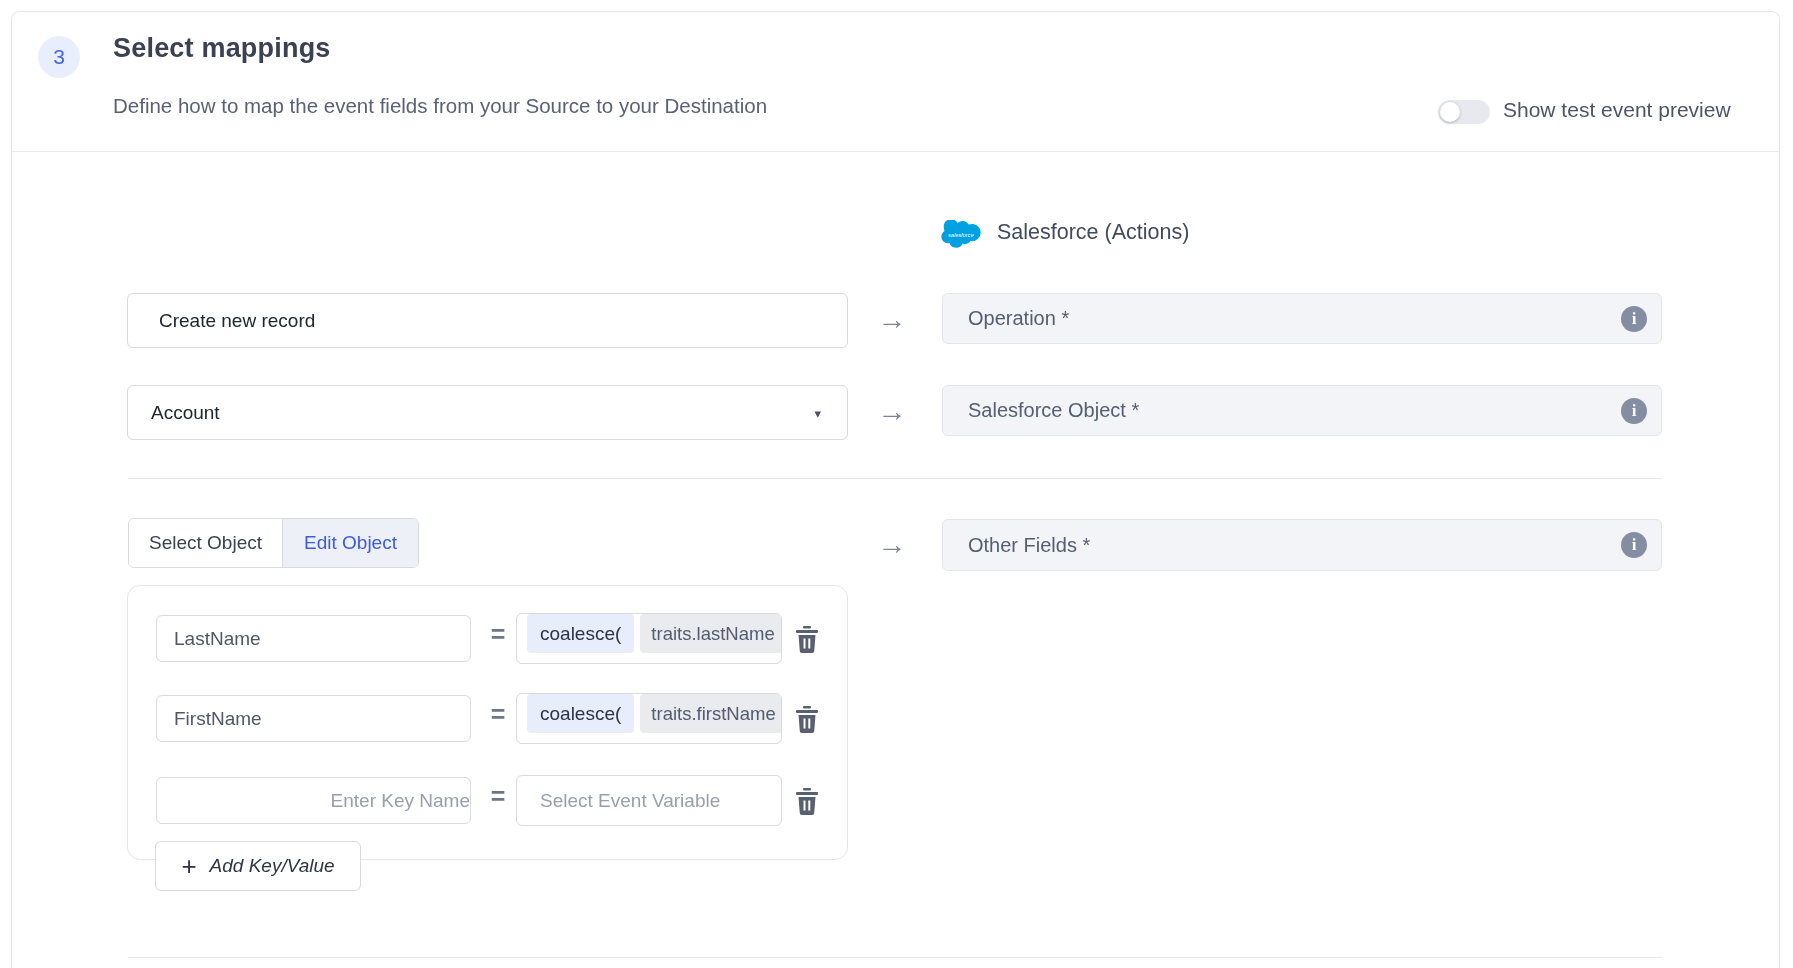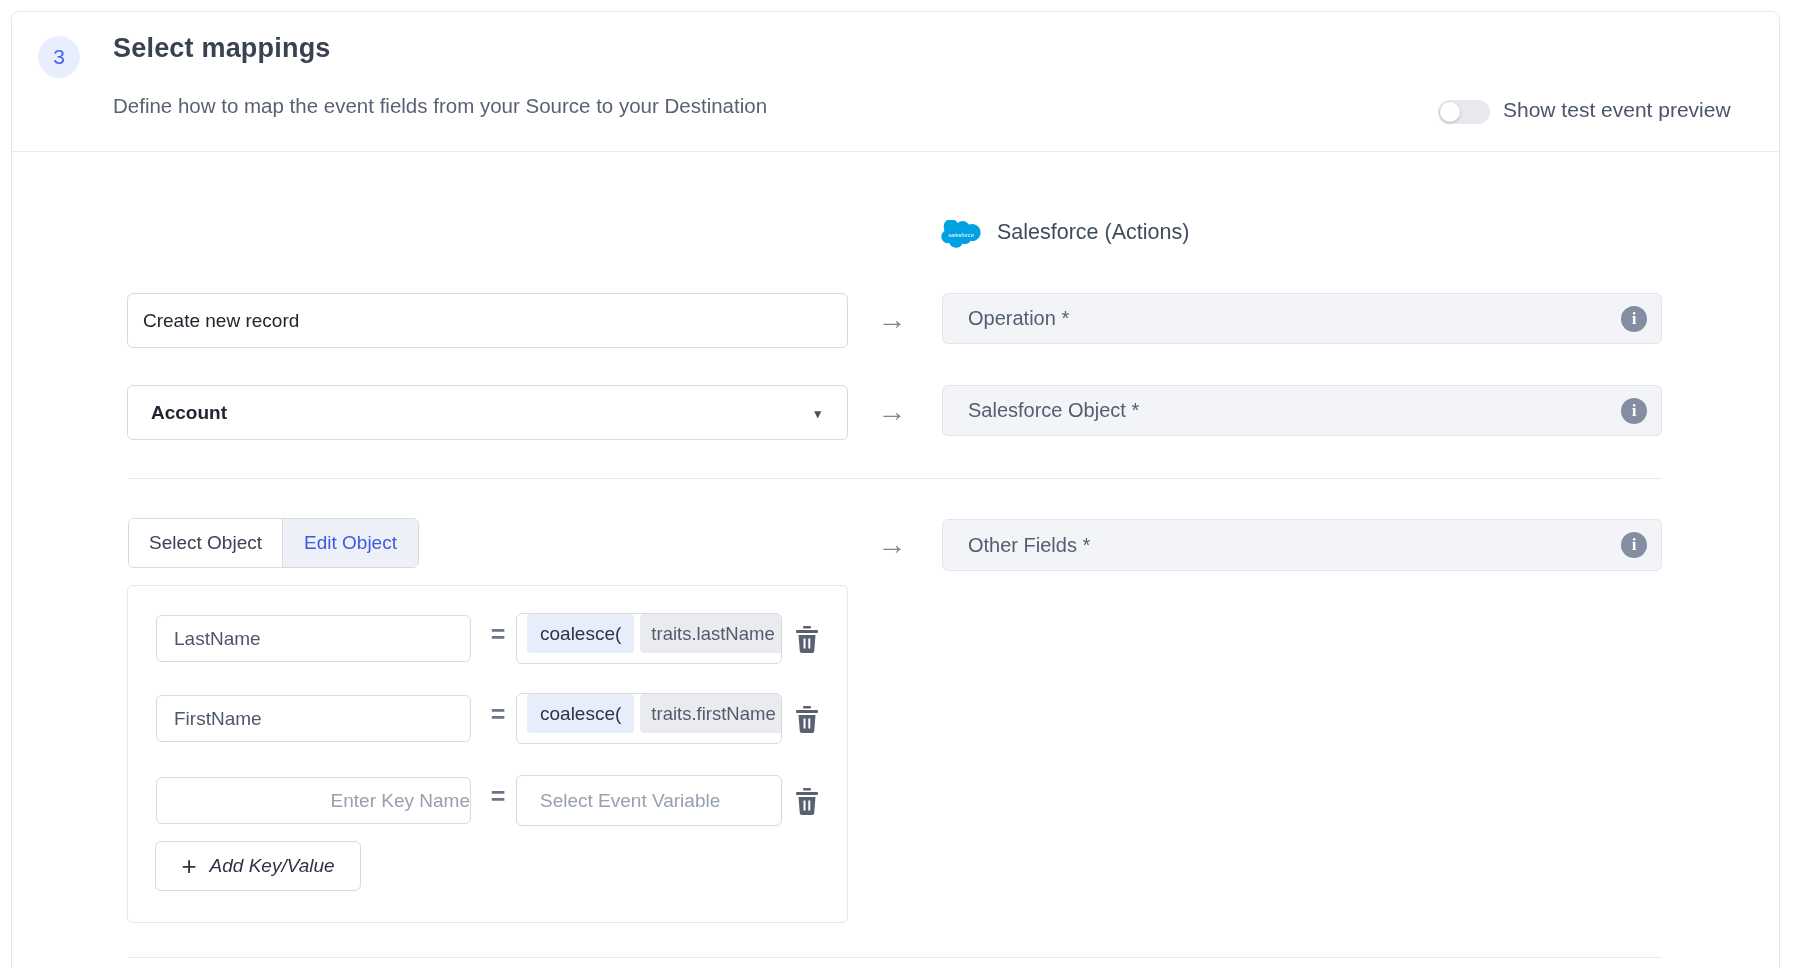--- a/index.html
+++ b/index.html
@@ -13,38 +13,38 @@
   .page-title{left:113px; top:33px; font-size:27px; font-weight:700; color:#3a4252; letter-spacing:.2px;}
   .page-subtitle{left:113px; top:94px; font-size:20.5px; color:#596274;}
 
   .toggle{left:1438px; top:100px; width:52px; height:24px; border-radius:12px; background:#e7e9ee; cursor:pointer;}
   .toggle-knob{position:absolute; left:2px; top:2px; width:20px; height:20px; border-radius:50%; background:#fff; box-shadow:0 1px 3px rgba(60,68,84,.35);}
   .toggle-label{left:1503px; top:98px; font-size:21px; color:#4b5568;}
 
   .dest-header{left:941px; top:220px; display:flex; gap:16px;}
   .dest-name{font-size:21.5px; color:#414b5e;}
 
-  .src-input{left:127px; width:721px; height:55px; border:1px solid #d8dade; border-radius:6px; background:#fff; box-sizing:border-box; font-family:"Liberation Sans",sans-serif; font-size:19px; color:#20262f; padding:0 0 0 15px; outline:none;}
-  .select-box{left:127px; width:721px; height:55px; border:1px solid #d8dade; border-radius:6px; background:#fff; box-sizing:border-box; font-size:19px; color:#20262f; display:flex; align-items:center; padding-left:23px; cursor:pointer;font-weight:bold;}
+  .src-input{left:127px; width:721px; height:55px; border:1px solid #d8dade; border-radius:6px; background:#fff; box-sizing:border-box; font-family:"Liberation Sans",sans-serif; font-size:19px; color:#20262f; padding:0 0 0 31px; outline:none;}
+  .select-box{left:127px; width:721px; height:55px; border:1px solid #d8dade; border-radius:6px; background:#fff; box-sizing:border-box; font-size:19px; color:#20262f; display:flex; align-items:center; padding-left:23px; cursor:pointer;}
   .caret{position:absolute; right:26px; top:50%; transform:translateY(-50%); font-size:13px; color:#4a5363;}
 
   .arrow{left:874px; width:36px; font-size:29px; color:#7d8498; text-align:center;}
 
   .dest-box{left:942px; width:720px; height:51px; background:#f2f4f7; border:1px solid #e3e5ea; border-radius:6px; box-sizing:border-box; display:flex; align-items:center; padding:0 14px 0 25px; cursor:pointer;}
   .dest-label{font-size:20px; color:#535e70; flex:1;}
   .info-icon{width:26px; height:26px; border-radius:50%; background:#858da2; color:#fff; display:flex; align-items:center; justify-content:center; font-family:"Liberation Serif",serif; font-weight:700; font-size:17px; cursor:pointer; flex:none;}
 
   .divider{height:1px; background:#e8eaed;}
 
   .tabs{left:128px; top:518px; height:50px; display:flex; border:1px solid #d8dade; border-radius:6px; overflow:hidden; background:#fff; box-sizing:border-box;}
   .tab{display:flex; align-items:center; justify-content:center; font-size:19px; cursor:pointer; box-sizing:border-box;}
   .tab-inactive{width:153px; background:#fff; color:#3a4253;}
   .tab-active{width:136px; background:#edf0f7; color:#3d5be0; border-left:1px solid #d8dade;}
 
-  .kv-container{left:127px; top:585px; width:721px; height:338px; border:1px solid #e3e6ea; border-radius:6px; background:#fff; box-sizing:border-box;}
+  .kv-container{left:127px; top:585px; width:721px; height:275px; border:1px solid #e3e6ea; border-radius:13px; background:#fff; box-sizing:border-box;}
   .kv-key{position:absolute; left:28px; width:315px; height:47px; border:1px solid #d8dade; border-radius:6px; box-sizing:border-box; font-family:"Liberation Sans",sans-serif; font-size:19px; color:#4e5869; padding:0 0 0 17px; outline:none; background:#fff;}
   .kv-key::placeholder, .kv-val-input::placeholder{color:#97a0ae; opacity:1;}
   .kv-eq{position:absolute; left:355px; width:30px; text-align:center; font-size:25px; font-weight:700; color:#6d7589;}
   .kv-valbox{position:absolute; left:388px; width:266px; height:51px; border:1px solid #d8dade; border-radius:6px; box-sizing:border-box; background:#fff; display:flex; gap:6px; padding:0 2px 0 10px; overflow:hidden;}
   .chip-func{flex:none; background:#e8edfb; border-radius:4px; height:39px; display:flex; align-items:center; padding:0 13px; font-size:19px; color:#2b3345; white-space:nowrap;}
   .chip-var{flex:none; background:#e9ebef; border-radius:4px; height:39px; display:flex; align-items:center; padding:0 11px; font-size:18.5px; color:#525c6e; white-space:nowrap;}
   .kv-val-input{position:absolute; left:388px; width:266px; height:51px; border:1px solid #d8dade; border-radius:6px; box-sizing:border-box; font-family:"Liberation Sans",sans-serif; font-size:19px; color:#4e5869; padding:0 0 0 23px; outline:none; background:#fff;}
   .trash-btn{position:absolute; left:664px; width:30px; height:30px; background:none; border:none; padding:0; cursor:pointer; display:flex; align-items:center; justify-content:center;}
 
   .add-btn{position:absolute; left:27px; top:255px; width:206px; height:50px; background:#fff; border:1px solid #d8dade; border-radius:6px; box-sizing:border-box; display:flex; align-items:center; justify-content:center; gap:13px; cursor:pointer; font-family:"Liberation Sans",sans-serif;}

